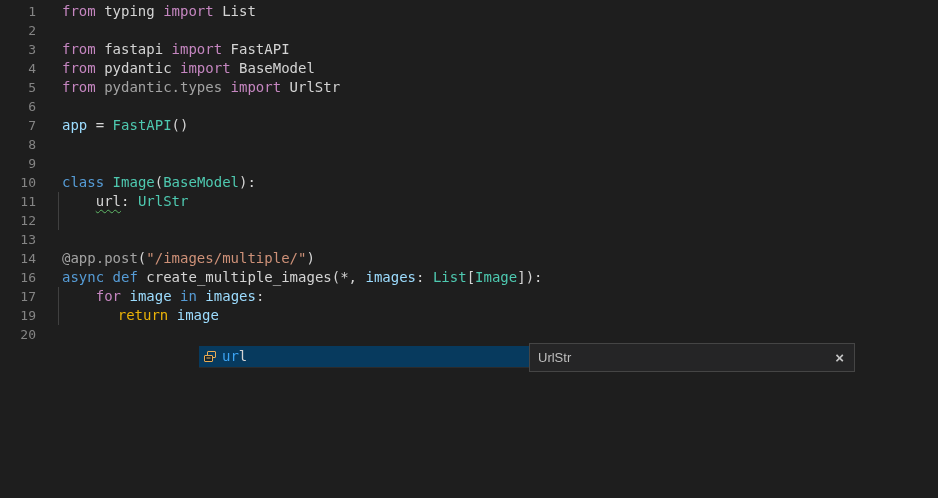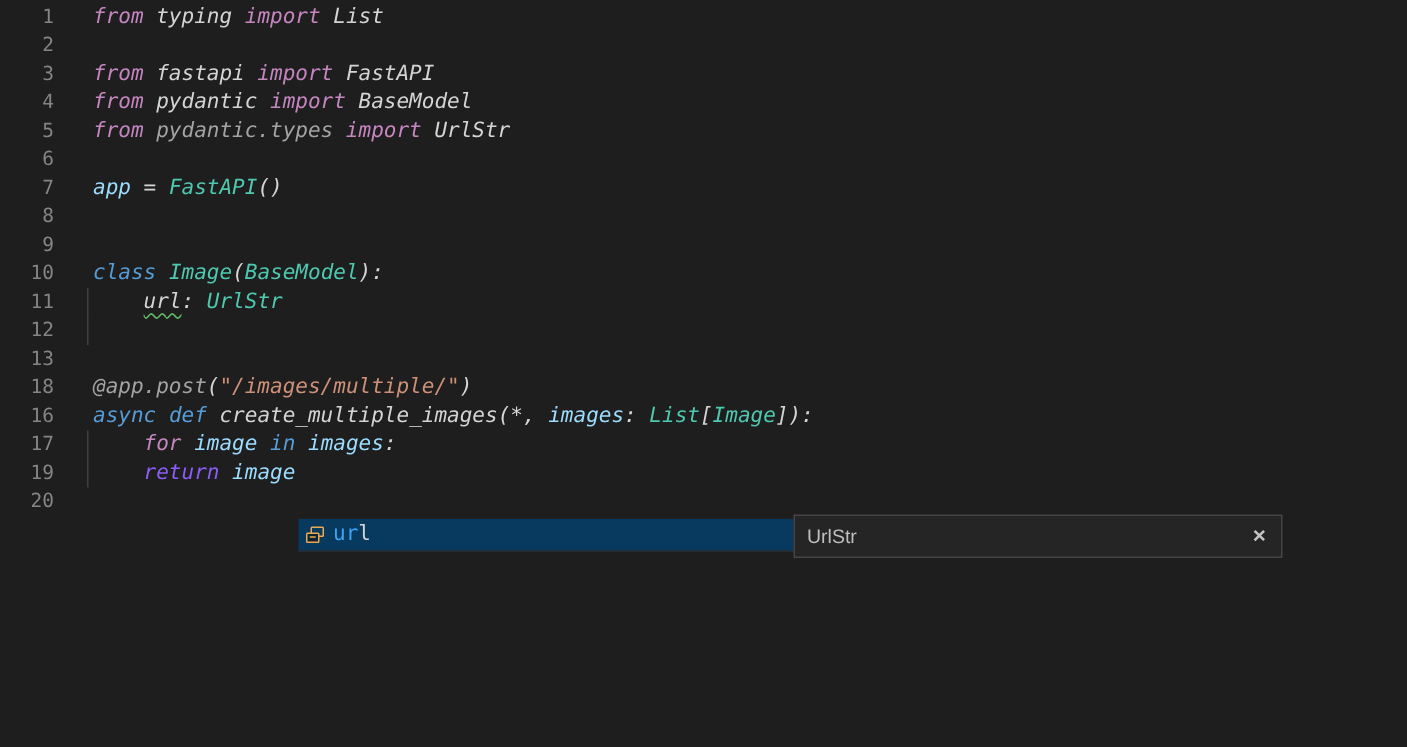--- a/index.html
+++ b/index.html
@@ -8,21 +8,21 @@
     background:var(--bg,#1e1e1e);
     font-family:"DejaVu Sans Mono",monospace;font-size:14px;line-height:19px;
     padding-top:2px;
   }
   .line{position:relative;height:19px;display:flex;}
   .ln{
     width:36px;flex:none;text-align:right;
     color:var(--lnc,#858585);font-size:13px;line-height:19px;user-select:none;
   }
   .ln.active{color:var(--lnca,#c6c6c6);}
-  .code{white-space:pre;padding-left:26px;color:#d4d4d4;font-style:italic;}
+  .code{white-space:pre;padding-left:26px;color:#d4d4d4;}
   .guide{position:absolute;top:0;width:1px;height:19px;background:var(--guide,#404040);}
   .cursor{position:absolute;top:1px;width:2px;height:17px;background:var(--cursor,#aeafad);}
   .squiggle{
     text-decoration-line:underline;text-decoration-style:wavy;
     text-decoration-thickness:1px;text-underline-offset:3px;
   }
   
   .suggest{position:absolute;top:346px;left:199px;}
   .srow{
     position:absolute;left:0;top:0;width:330px;height:22px;box-sizing:border-box;
@@ -96,36 +96,36 @@
       </div>
       <div class="line">
         <div class="ln">12</div>
         <div class="guide" style="left: 58px;"></div>
       </div>
       <div class="line">
         <div class="ln">13</div>
         <div class="code"></div>
       </div>
       <div class="line">
-        <div class="ln">18</div>
+        <div class="ln">14</div>
         <div class="code"><span style="color: #a3a3a3;">@app.post</span><span style="color: rgb(212, 212, 212);">(</span><span style="color: rgb(206, 145, 120);">"/images/multiple/"</span><span style="color: rgb(212, 212, 212);">)</span></div>
       </div>
       <div class="line">
         <div class="ln">16</div>
         <div class="code"><span style="color: rgb(86, 156, 214);">async</span><span style="color: rgb(212, 212, 212);"> </span><span style="color: rgb(86, 156, 214);">def</span><span style="color: rgb(212, 212, 212);"> create_multiple_images(*, </span><span style="color: rgb(156, 220, 254);">images</span><span style="color: rgb(212, 212, 212);">: </span><span style="color: rgb(78, 201, 176);">List</span><span style="color: rgb(212, 212, 212);">[</span><span style="color: rgb(78, 201, 176);">Image</span><span style="color: rgb(212, 212, 212);">]):</span></div>
       </div>
       <div class="line">
         <div class="ln">17</div>
         <div class="guide" style="left: 58px;"></div>
         <div class="code"><span style="color: rgb(212, 212, 212);">    </span><span style="color: rgb(197, 134, 192);">for</span><span style="color: rgb(212, 212, 212);"> </span><span style="color: rgb(156, 220, 254);">image</span><span style="color: rgb(212, 212, 212);"> </span><span style="color: rgb(86, 156, 214);">in</span><span style="color: rgb(212, 212, 212);"> </span><span style="color: rgb(156, 220, 254);">images</span><span style="color: rgb(212, 212, 212);">:</span></div>
       </div>
       <div class="line">
         <div class="ln">19</div>
         <div class="guide" style="left: 58px;"></div>
-        <div class="code"><span style="color: rgb(212, 212, 212);">    </span><span style="color: #8b5cf6;">return</span><span style="color: rgb(212, 212, 212);"> </span><span style="color: rgb(156, 220, 254);">image</span></div>
+        <div class="code"><span style="color: rgb(212, 212, 212);">    </span><span style="color: #eab308; margin-left: 22px;">return</span><span style="color: rgb(212, 212, 212);"> </span><span style="color: rgb(156, 220, 254);">image</span></div>
       </div>
       <div class="line">
         <div class="ln">20</div>
         <div class="code"></div>
       </div>
     </div>
 
   <div class="suggest" style="left: 199px;">
     <div class="srow">
       <span class="kicon">

